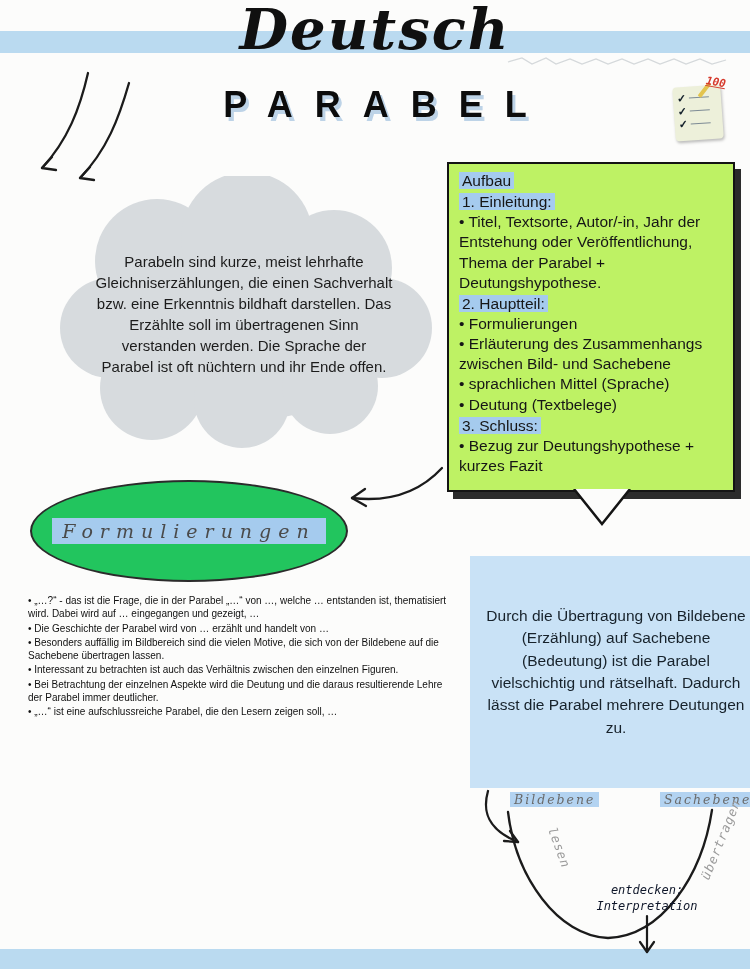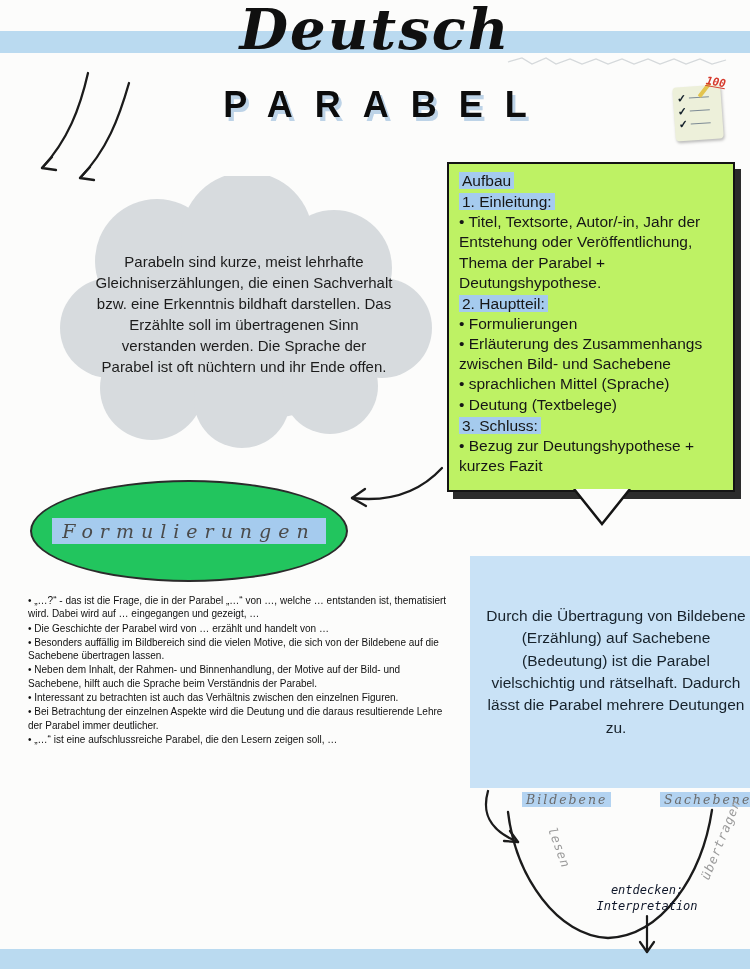--- a/index.html
+++ b/index.html
@@ -90,21 +90,21 @@
     background:#c9e2f6; padding:16px 13px; display:flex; align-items:center;
   }
   .note-text { width:100%; text-align:center; font-size:15.5px; line-height:1.45; color:#17222b; }
 
   
   .diagram { position:absolute; left:478px; top:786px; width:262px; height:176px; }
   .dg-label {
     position:absolute; font-family:"DejaVu Serif", serif; font-style:italic;
     font-size:12.5px; letter-spacing:2px; color:#6a6a6a; background:#b3d3f1; padding:0 4px;
   }
-  .dg-label-left { left:44px; top:6px;text-align:right; }
+  .dg-label-left { left:32px; top:6px;text-align:right; }
   .dg-label-right { left:154px; top:6px;margin-left:28px; }
   .dg-action {
     position:absolute; color:#9a9a9a; font-style:italic; font-size:12.5px;
     font-family:"DejaVu Sans Mono", monospace; letter-spacing:1px;
   }
   .dg-action-left { left:60px; top:54px; transform:rotate(70deg); }
   .dg-action-right { left:200px; top:46px; transform:rotate(-68deg); }
   .dg-center {
     position:absolute; left:104px; top:96px; width:130px; text-align:center;
     color:#0f172a; font-family:"DejaVu Sans Mono", monospace; font-style:italic;
@@ -191,21 +191,20 @@
   </svg>
 
   <div class="formul-ellipse">
     <span class="formul-label">Formulierungen</span>
   </div>
 
   <div class="bullets">
     <div class="bullet">„…?“ - das ist die Frage, die in der Parabel „…“ von …, welche … entstanden ist, thematisiert wird. Dabei wird auf … eingegangen und gezeigt, …</div>
     <div class="bullet">Die Geschichte der Parabel wird von … erzählt und handelt von …</div>
     <div class="bullet">Besonders auffällig im Bildbereich sind die vielen Motive, die sich von der Bildebene auf die Sachebene übertragen lassen.</div>
-    <div class="bullet">Neben dem Inhalt, der Rahmen- und Binnenhandlung, der Motive auf der Bild- und Sachebene, hilft auch die Sprache beim Verständnis der Parabel.</div>
     <div class="bullet">Interessant zu betrachten ist auch das Verhältnis zwischen den einzelnen Figuren.</div>
     <div class="bullet">Bei Betrachtung der einzelnen Aspekte wird die Deutung und die daraus resultierende Lehre der Parabel immer deutlicher.</div>
     <div class="bullet">„…“ ist eine aufschlussreiche Parabel, die den Lesern zeigen soll, …</div>
   </div>
 
   <div class="note-box">
     <div class="note-text">Durch die Übertragung von Bildebene (Erzählung) auf Sachebene (Bedeutung) ist die Parabel vielschichtig und rätselhaft. Dadurch lässt die Parabel mehrere Deutungen zu.</div>
   </div>
 
   <div class="diagram">

